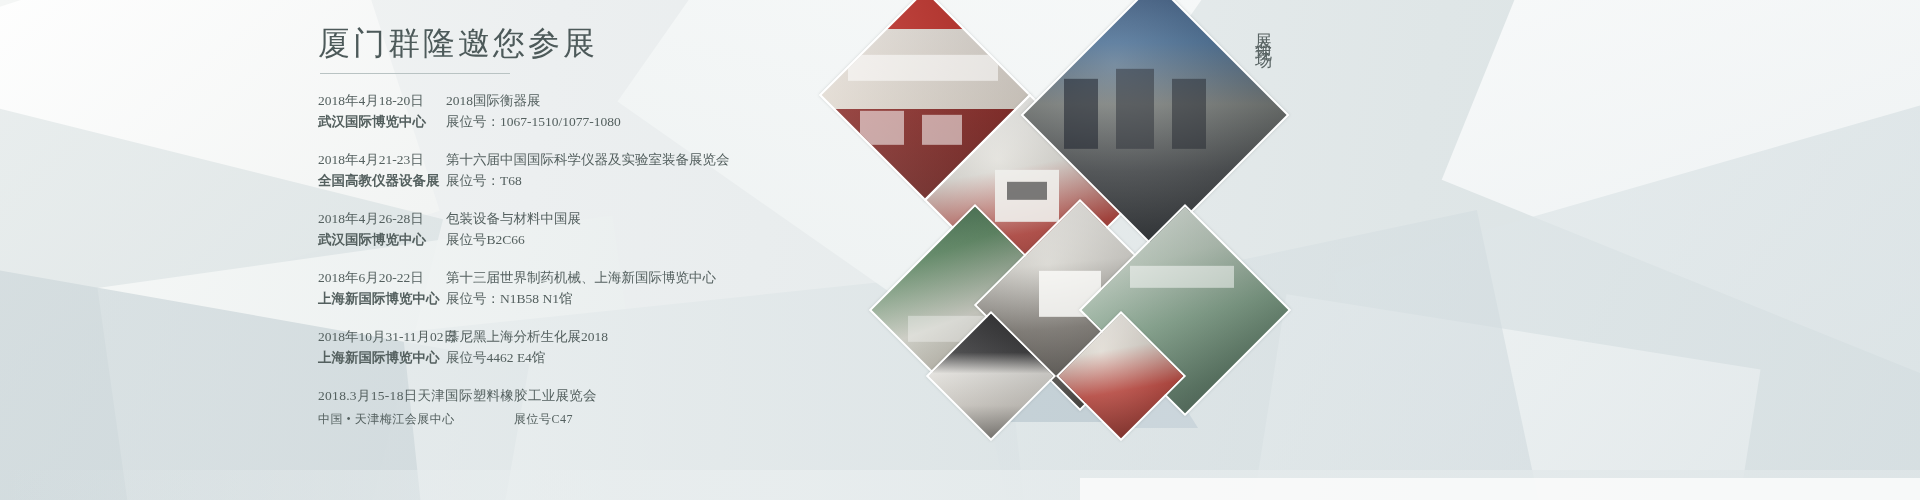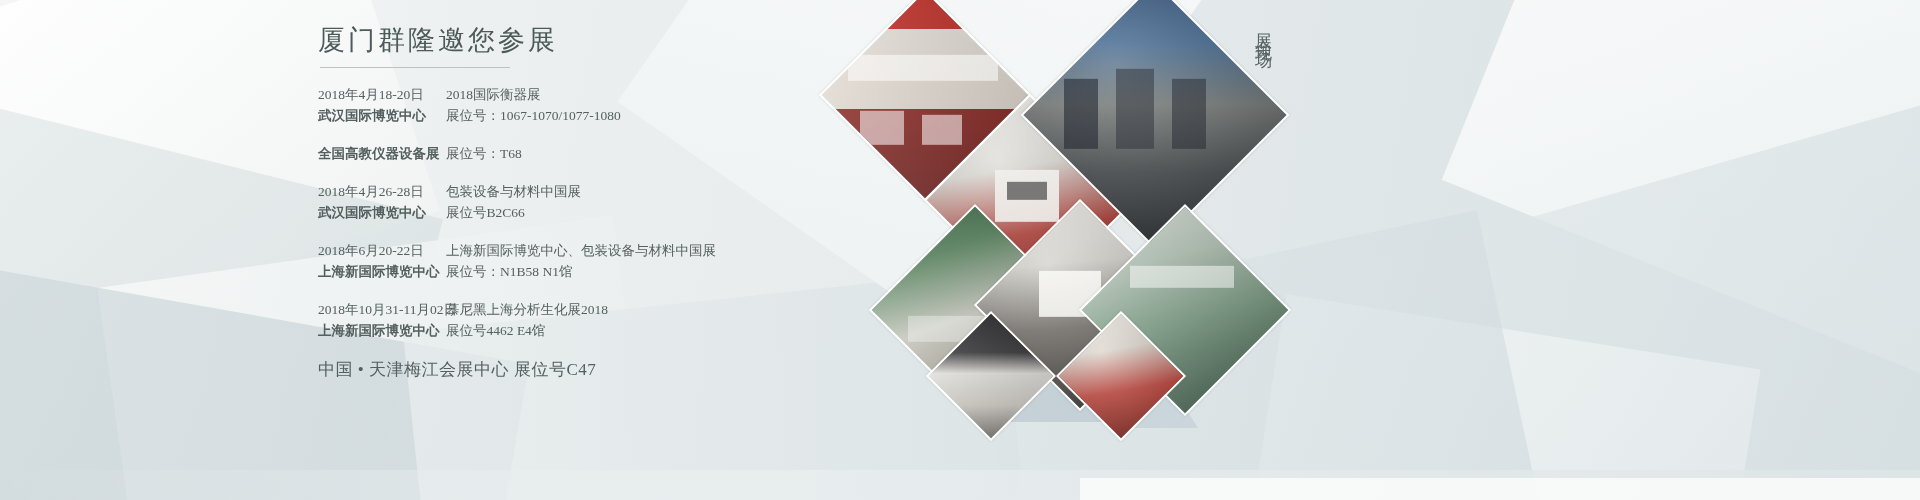--- a/index.html
+++ b/index.html
@@ -51,37 +51,37 @@
   .t2{left:1110px;top:358px;border-left:44px solid transparent;
       border-right:44px solid transparent;border-bottom:70px solid #b9c8d1;opacity:.5;}
   .base{position:absolute;left:0;bottom:0;width:1920px;height:30px;
       background:linear-gradient(90deg,#ffffff00 0%,#e9eeef 40%,#dfe6e8 100%);opacity:.8;}
   .basebar{position:absolute;left:1080px;bottom:0;width:840px;height:22px;
       background:#fafbfb;opacity:.9;}
 
   
   .panel{position:absolute;left:318px;top:24px;width:640px;}
   .headline{
-    font-size:27px;color:#4d5a5a;letter-spacing:3px;line-height:1.2;
+    font-size:32px;color:#4d5a5a;letter-spacing:3px;line-height:1.2;
     font-family:"Liberation Serif","DejaVu Serif",serif;
   }
   .rule{width:190px;height:1px;background:#b9c3c3;margin:11px 0 12px 2px;}
   .events{display:block;margin-top:16px;}
   .event{margin-bottom:17px;}
   .event .row{
     display:flex;align-items:baseline;font-size:13.5px;color:#54605f;
     line-height:21px;white-space:nowrap;
   }
   .event .date{width:128px;flex:0 0 128px;}
   .event .name{}
   .event .venue{width:128px;flex:0 0 128px;font-weight:bold;}
   .event .booth{}
   .event.wide .row{display:block;}
   .event.wide .l1{font-size:13.5px;color:#54605f;line-height:22px;letter-spacing:.3px;}
-  .event.wide .l2{font-size:17px;color:#54605f;line-height:24px;letter-spacing:.5px;}
+  .event.wide .l2{font-size:12px;color:#54605f;line-height:24px;letter-spacing:.5px;}
   .event.wide .l2 .bq{display:inline-block;width:196px;}
 
   
   .collage{position:absolute;left:840px;top:0;width:400px;height:420px;}
   .dia{
     position:absolute;width:150px;height:150px;
     transform:rotate(45deg);overflow:hidden;
     border:2px solid #ffffff;box-sizing:border-box;
     box-shadow:0 0 3px rgba(90,100,100,.25);
   }
@@ -156,66 +156,71 @@
 
     <div class="events">
 
       <div class="event">
         <div class="row">
           <span class="date">2018年4月18-20日</span>
           <span class="name">2018国际衡器展</span>
         </div>
         <div class="row">
           <span class="venue">武汉国际博览中心</span>
-          <span class="booth">展位号：1067-1070/1077-1080</span>
-        </div>
-      </div>
-
-      <div class="event">
+          <span class="booth">展位号：1067-1510/1077-1080</span>
+        </div>
+      </div>
+
+      <div class="event">
+        <div class="row">
+          <span class="date">2018年4月21-23日</span>
+          <span class="name">第十六届中国国际科学仪器及实验室装备展览会</span>
+        </div>
         <div class="row">
           <span class="venue">全国高教仪器设备展</span>
           <span class="booth">展位号：T68</span>
         </div>
       </div>
 
       <div class="event">
         <div class="row">
           <span class="date">2018年4月26-28日</span>
           <span class="name">包装设备与材料中国展</span>
         </div>
         <div class="row">
           <span class="venue">武汉国际博览中心</span>
           <span class="booth">展位号B2C66</span>
         </div>
       </div>
 
       <div class="event">
         <div class="row">
           <span class="date">2018年6月20-22日</span>
-          <span class="name">上海新国际博览中心、包装设备与材料中国展</span>
+          <span class="name">第十三届世界制药机械、上海新国际博览中心</span>
         </div>
         <div class="row">
           <span class="venue">上海新国际博览中心</span>
           <span class="booth">展位号：N1B58 N1馆</span>
         </div>
       </div>
 
       <div class="event">
         <div class="row">
           <span class="date">2018年10月31-11月02日</span>
           <span class="name">慕尼黑上海分析生化展2018</span>
         </div>
         <div class="row">
           <span class="venue">上海新国际博览中心</span>
           <span class="booth">展位号4462 E4馆</span>
         </div>
       </div>
 
       <div class="event wide">
         <div class="row">
+          <div class="l1">2018.3月15-18日天津国际塑料橡胶工业展览会</div>
           <div class="l2">
             <span class="bq">中国 • 天津梅江会展中心</span><span>展位号C47</span>
           </div>
         </div>
       </div>
 
     </div>
   </div>
 
   <div class="collage">

